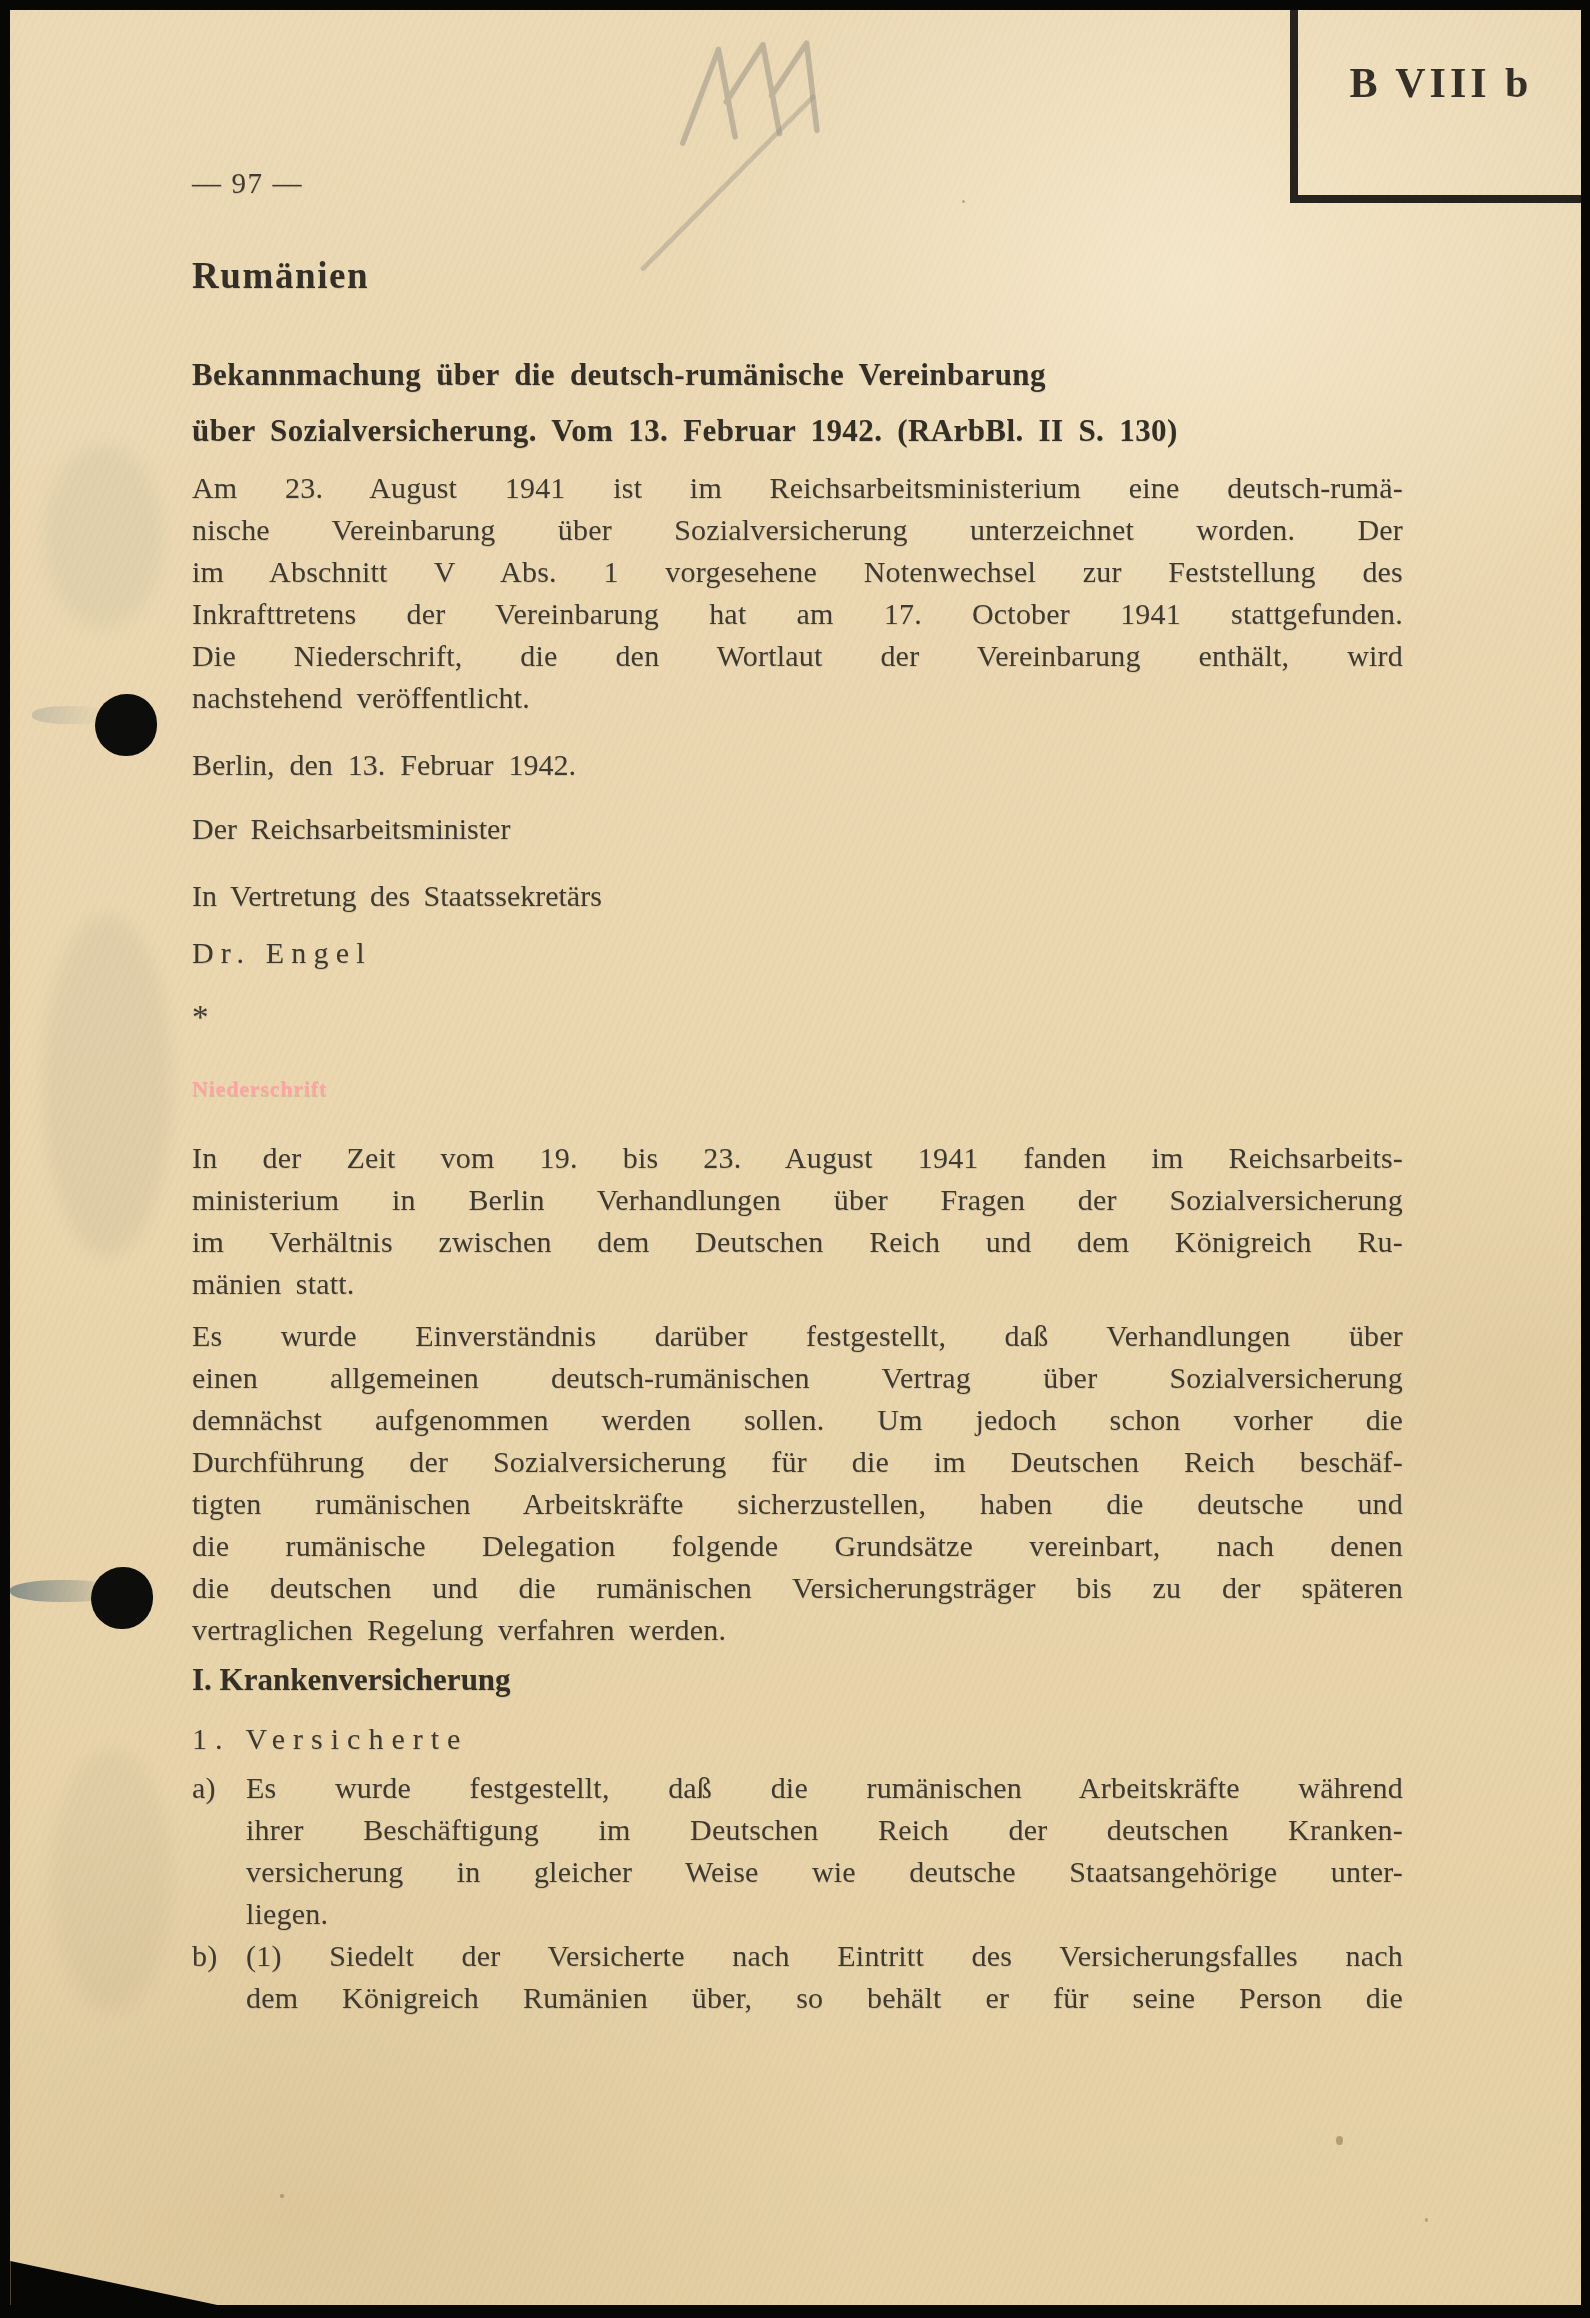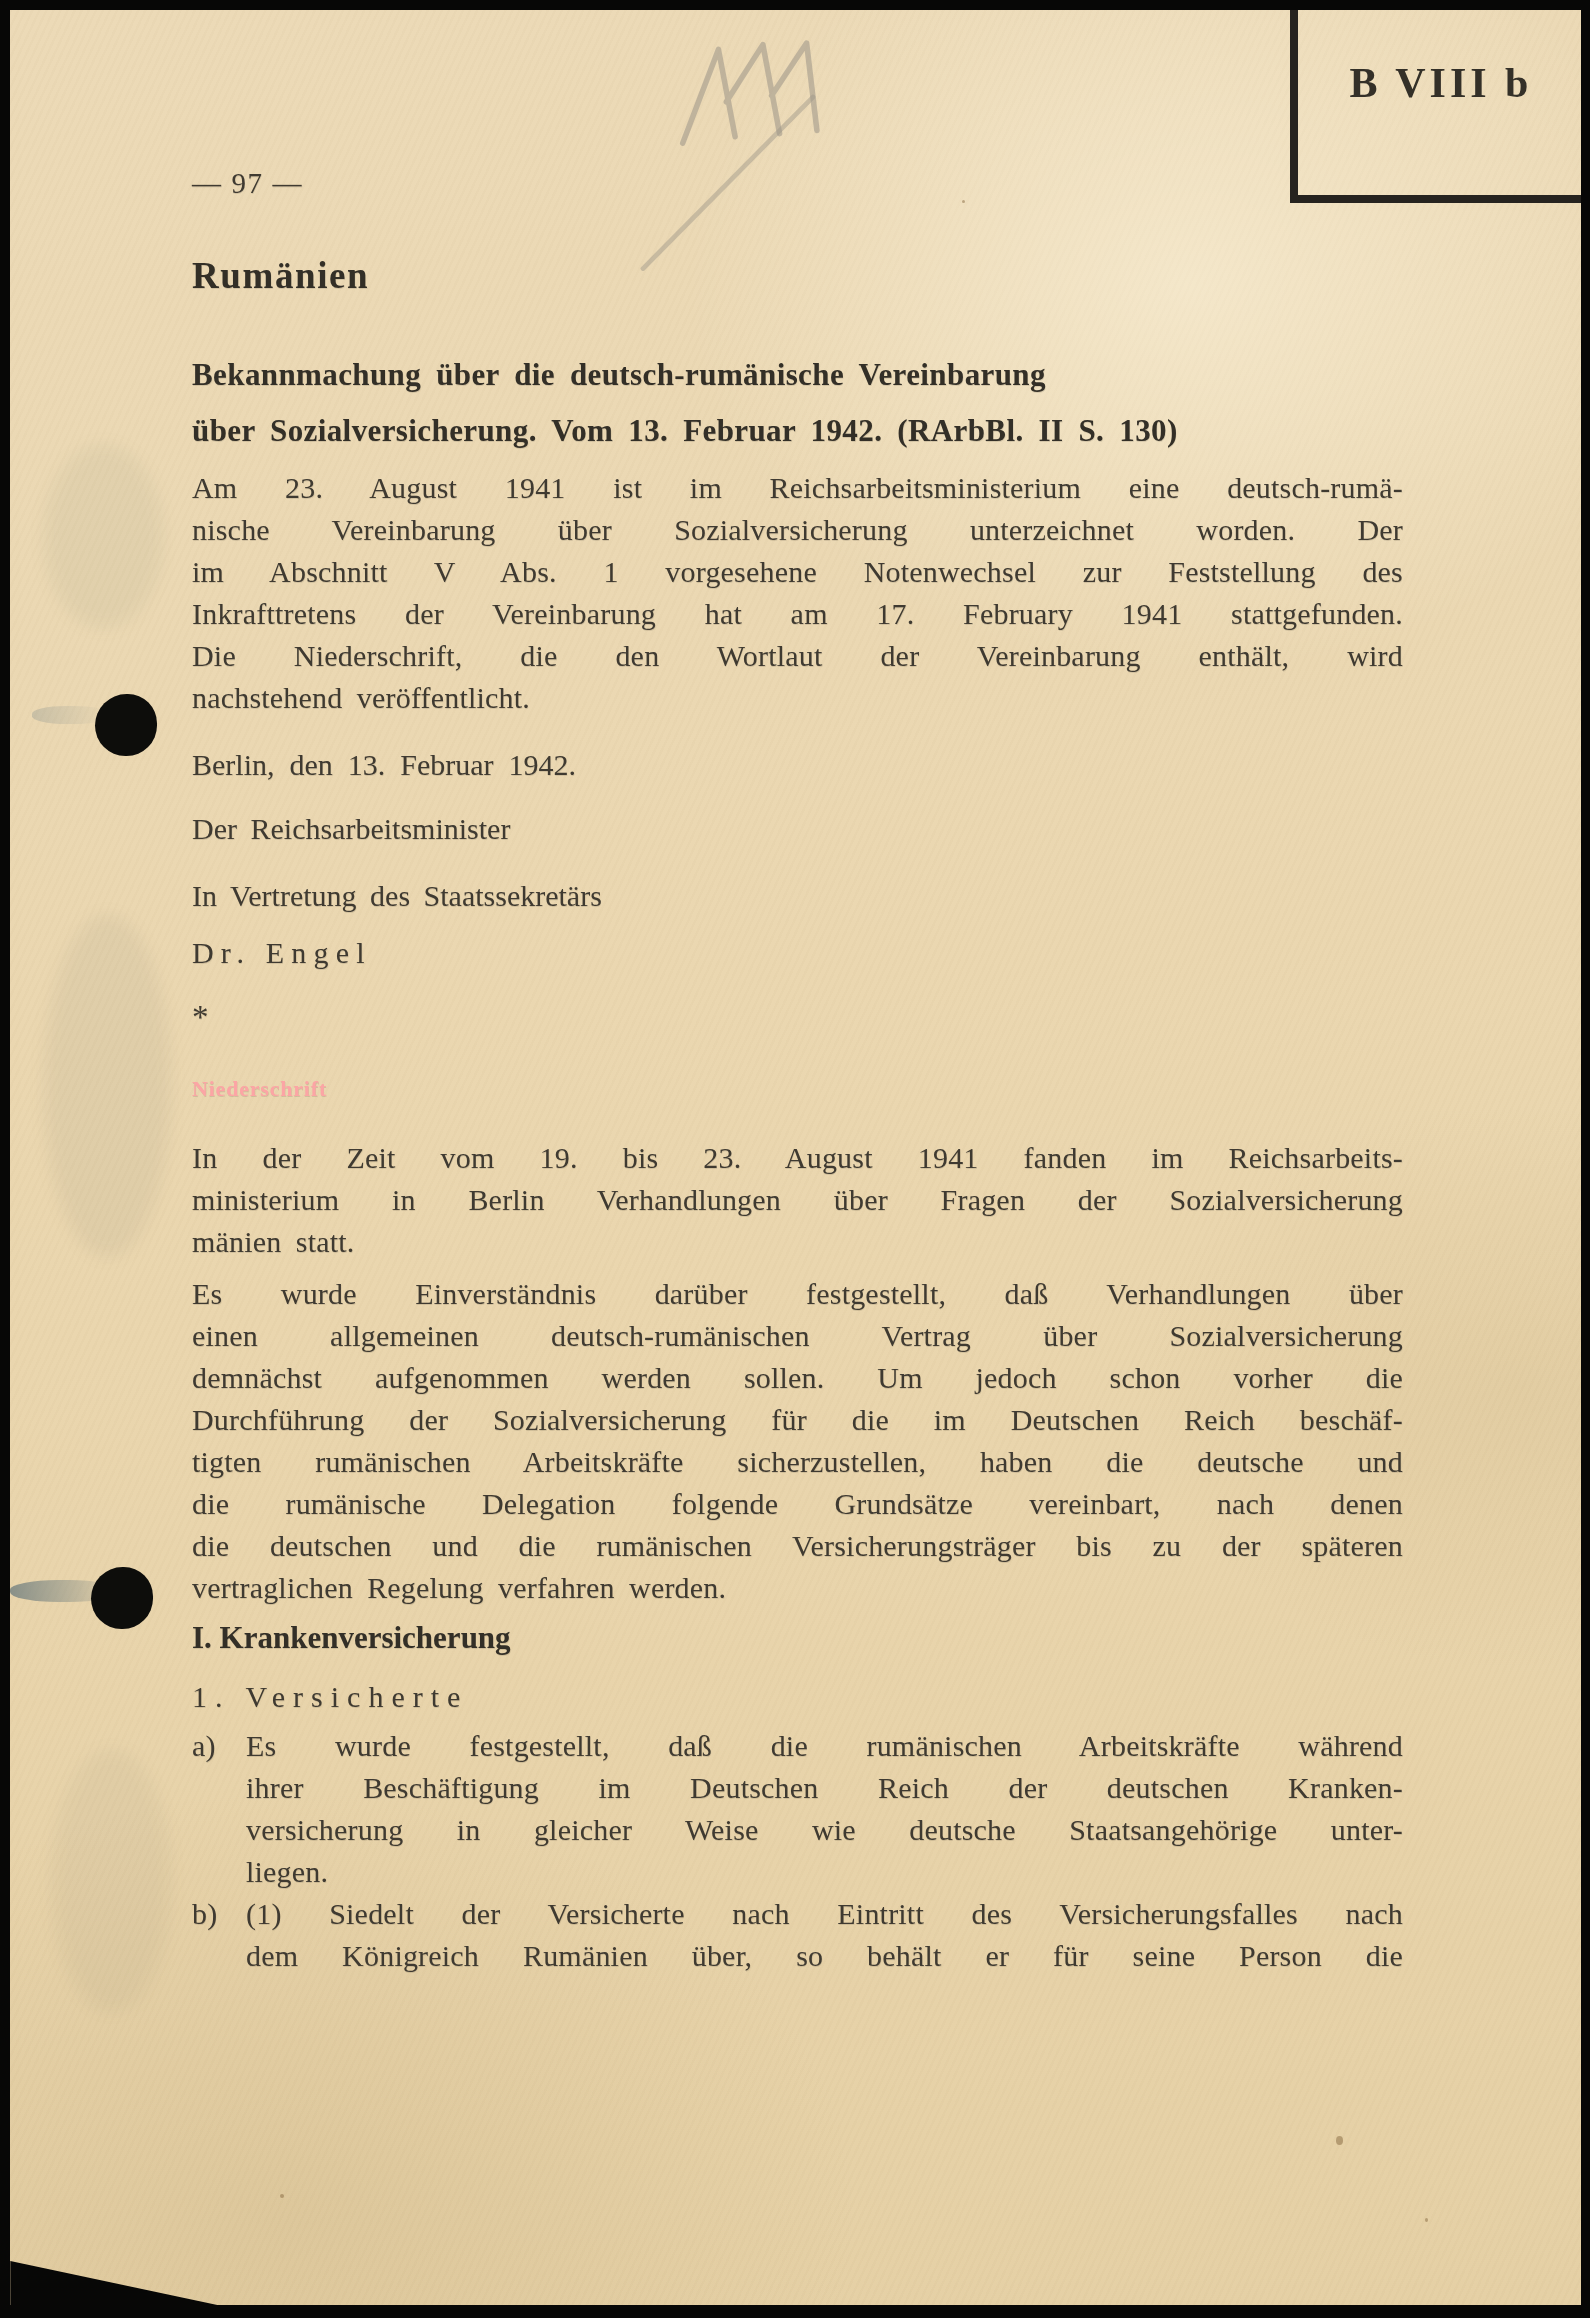--- a/index.html
+++ b/index.html
@@ -114,37 +114,38 @@
 
     <div class="subtitle center">
       <div>Bekannmachung über die deutsch-rumänische Vereinbarung</div>
       <div>über Sozialversicherung. Vom 13. Februar 1942. (RArbBl. II S. 130)</div>
     </div>
 
     <div class="para p1">
       <div class="jline">Am 23. August 1941 ist im Reichsarbeitsministerium eine deutsch-rumä-</div>
       <div class="jline">nische Vereinbarung über Sozialversicherung unterzeichnet worden. Der</div>
       <div class="jline">im Abschnitt V Abs. 1 vorgesehene Notenwechsel zur Feststellung des</div>
-      <div class="jline">Inkrafttretens der Vereinbarung hat am 17. February 1941 stattgefunden.</div>
+      <div class="jline">Inkrafttretens der Vereinbarung hat am 17. October 1941 stattgefunden.</div>
       <div class="jline">Die Niederschrift, die den Wortlaut der Vereinbarung enthält, wird</div>
       <div class="lline">nachstehend veröffentlicht.</div>
     </div>
 
     <div class="dateline">Berlin, den 13. Februar 1942.</div>
 
     <div class="sig-minister center">Der Reichsarbeitsminister</div>
     <div class="sig-deputy center">In Vertretung des Staatssekretärs</div>
     <div class="sig-name center">Dr. Engel</div>
     <div class="sig-star center">*</div>
 
     <div class="protocol-heading center">Niederschrift</div>
 
     <div class="para p2">
       <div class="jline">In der Zeit vom 19. bis 23. August 1941 fanden im Reichsarbeits-</div>
       <div class="jline">ministerium in Berlin Verhandlungen über Fragen der Sozialversicherung</div>
+      <div class="jline">im Verhältnis zwischen dem Deutschen Reich und dem Königreich Ru-</div>
       <div class="lline">mänien statt.</div>
     </div>
 
     <div class="para p3">
       <div class="jline">Es wurde Einverständnis darüber festgestellt, daß Verhandlungen über</div>
       <div class="jline">einen allgemeinen deutsch-rumänischen Vertrag über Sozialversicherung</div>
       <div class="jline">demnächst aufgenommen werden sollen. Um jedoch schon vorher die</div>
       <div class="jline">Durchführung der Sozialversicherung für die im Deutschen Reich beschäf-</div>
       <div class="jline">tigten rumänischen Arbeitskräfte sicherzustellen, haben die deutsche und</div>
       <div class="jline">die rumänische Delegation folgende Grundsätze vereinbart, nach denen</div>

